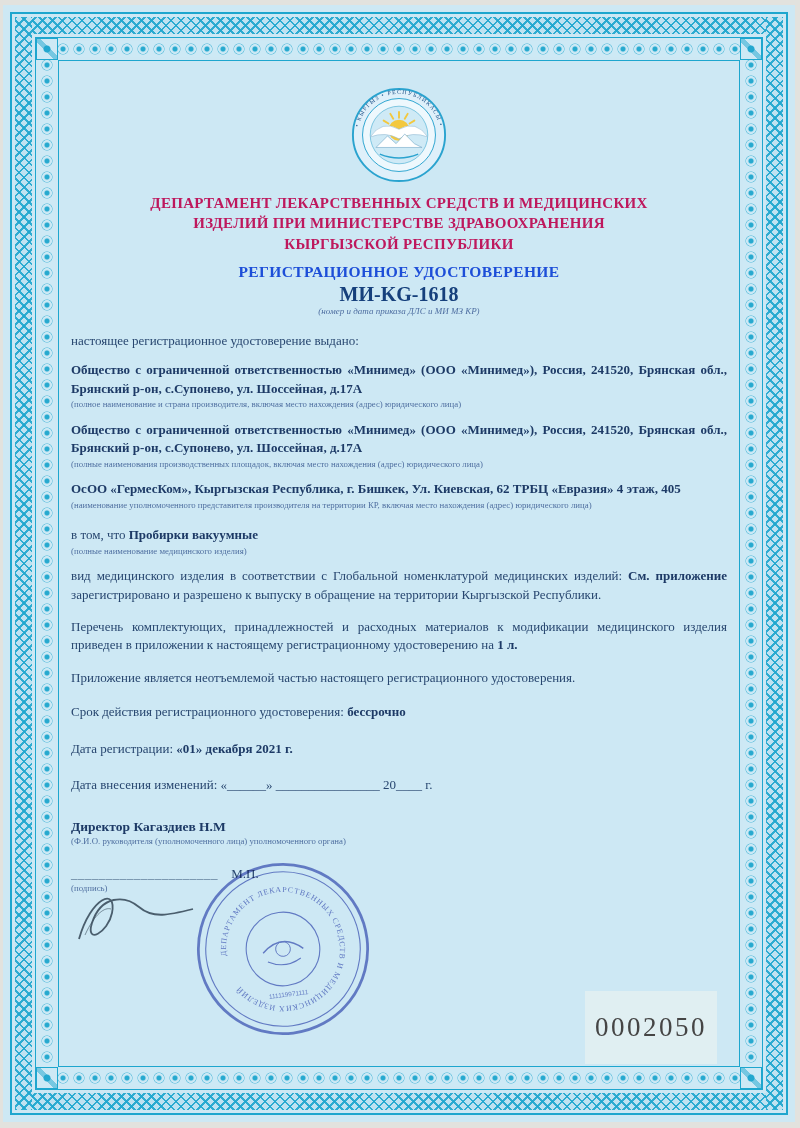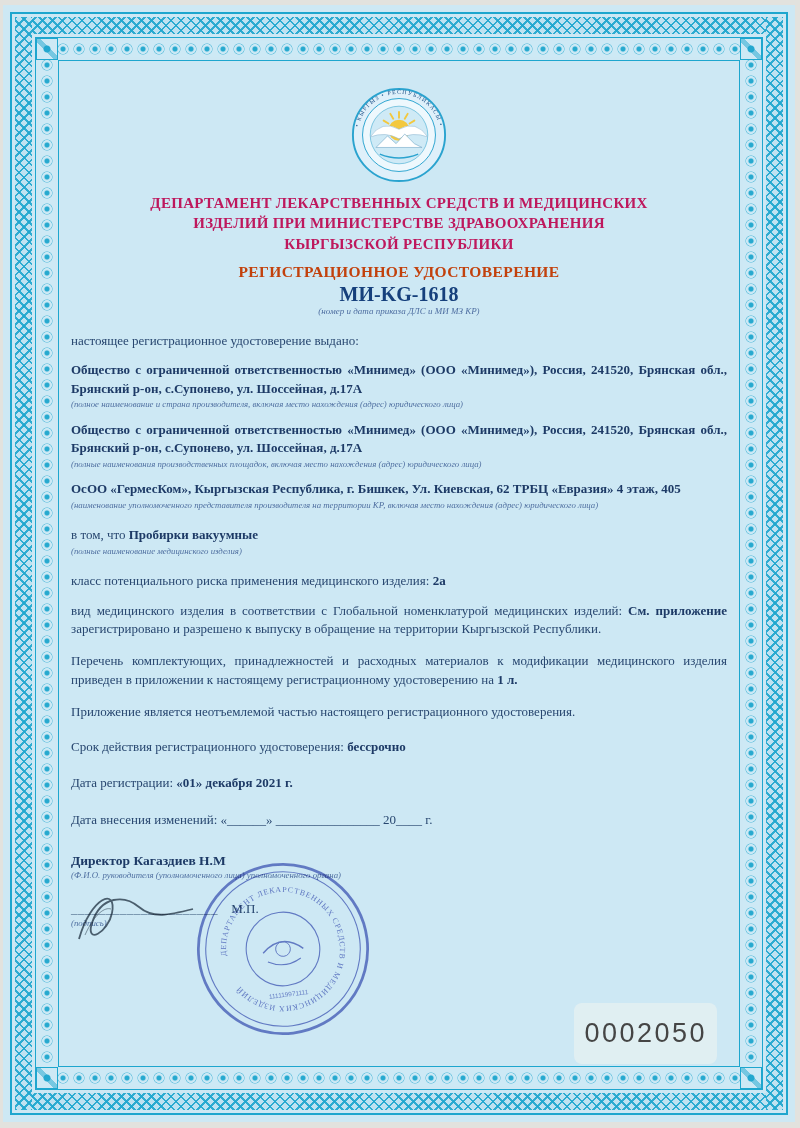--- a/index.html
+++ b/index.html
@@ -49,51 +49,51 @@
   
   .content{
     position:absolute;left:58px;right:58px;top:58px;bottom:58px;
     padding:24px 10px 0;
   }
   .emblem{display:block;margin:0 auto 10px;}
   .hline{
     text-align:center;font-weight:bold;font-size:15px;line-height:1.35;
     color:#be185d;letter-spacing:.3px;
   }
-  .doc-title{margin-top:9px;text-align:center;font-weight:bold;font-size:15.5px;color:#c2410c;letter-spacing:.4px;}
+  .doc-title{margin-top:9px;text-align:center;font-weight:bold;font-size:15.5px;color:#1d4ed8;letter-spacing:.4px;}
   .doc-num{margin-top:2px;text-align:center;font-weight:bold;font-size:20px;color:#16407c;}
   .order-line{margin-top:4px;text-align:center;font-size:13px;color:#2a4c82;}
   .order-caption{text-align:center;font-size:9px;font-style:italic;color:#4d6da0;}
   .para{
     margin:11px 0 0;font-size:13px;line-height:1.42;color:#27466f;
     text-align:justify;
   }
   .para.b, .b{font-weight:bold;color:#1d3a66;}
   .para.nj{text-align:left;margin-top:16px;}
   .caption{
-    margin:1px 0 0;font-size:8.8px;line-height:1.2;font-style:italic;color:#4f6fa0;text-align:left;
+    margin:1px 0 0;font-size:8.8px;line-height:1.2;color:#4f6fa0;text-align:left;
   }
   .director{margin-top:24px;font-size:13.5px;font-weight:bold;color:#1d3a66;}
   .sig-row{margin-top:20px;font-size:13px;color:#27466f;}
   .sig-line{letter-spacing:.5px;color:#51708f;}
   .mp{margin-left:10px;color:#27466f;}
 
   .stamp{
     position:absolute;left:188px;top:852px;width:184px;height:184px;
     mix-blend-mode:multiply;opacity:.88;transform:rotate(-7deg);
   }
   .signature-svg{
     position:absolute;left:62px;top:878px;width:160px;height:80px;
     mix-blend-mode:multiply;
   }
   .serial{
     position:absolute;right:78px;bottom:58px;
-    font-family:Liberation Sans, sans-serif;
+    font-family:Liberation Serif, serif;
     font-size:27px;color:#454545;letter-spacing:2.5px;
-    background:rgba(241,244,240,.55);padding:15px 10px;border-radius:8px;
+    background:rgba(241,244,240,.55);padding:21px 10px;
   }
 </style>
 </head>
 <body>
 
 <div class="page">
 
   <div class="f1"></div>
   <div class="lace top"></div>
   <div class="lace bottom"></div>
@@ -151,21 +151,20 @@
 
     <p class="para b">Общество с ограниченной ответственностью «Минимед» (ООО «Минимед»), Россия, 241520, Брянская обл., Брянский р-он, с.Супонево, ул. Шоссейная, д.17А</p>
     <p class="caption">(полные наименования производственных площадок, включая место нахождения (адрес) юридического лица)</p>
 
     <p class="para b">ОсОО «ГермесКом», Кыргызская Республика, г. Бишкек, Ул. Киевская, 62 ТРБЦ «Евразия» 4 этаж, 405</p>
     <p class="caption">(наименование уполномоченного представителя производителя на территории КР, включая место нахождения (адрес) юридического лица)</p>
 
     <p class="para nj"><span>в том, что </span><span class="b">Пробирки вакуумные</span></p>
     <p class="caption">(полные наименование медицинского изделия)</p>
 
-    <p class="para nj"><span>класс потенциального риска применения медицинского изделия: </span><span class="b">2а</span></p>
 
     <p class="para"><span>вид медицинского изделия в соответствии с Глобальной номенклатурой медицинских изделий: </span><span class="b">См. приложение</span><span> зарегистрировано и разрешено к выпуску в обращение на территории Кыргызской Республики.</span></p>
 
     <p class="para" style="margin-top:14px"><span>Перечень комплектующих, принадлежностей и расходных материалов к модификации медицинского изделия приведен в приложении к настоящему регистрационному удостоверению на </span><span class="b">1 л.</span></p>
 
     <p class="para nj" style="margin-top:14px">Приложение является неотъемлемой частью настоящего регистрационного удостоверения.</p>
 
     <p class="para nj" style="margin-top:16px"><span>Срок действия регистрационного удостоверения: </span><span class="b">бессрочно</span></p>
 
     <p class="para nj" style="margin-top:18px"><span>Дата регистрации: </span><span class="b">«01» декабря 2021 г.</span></p>

